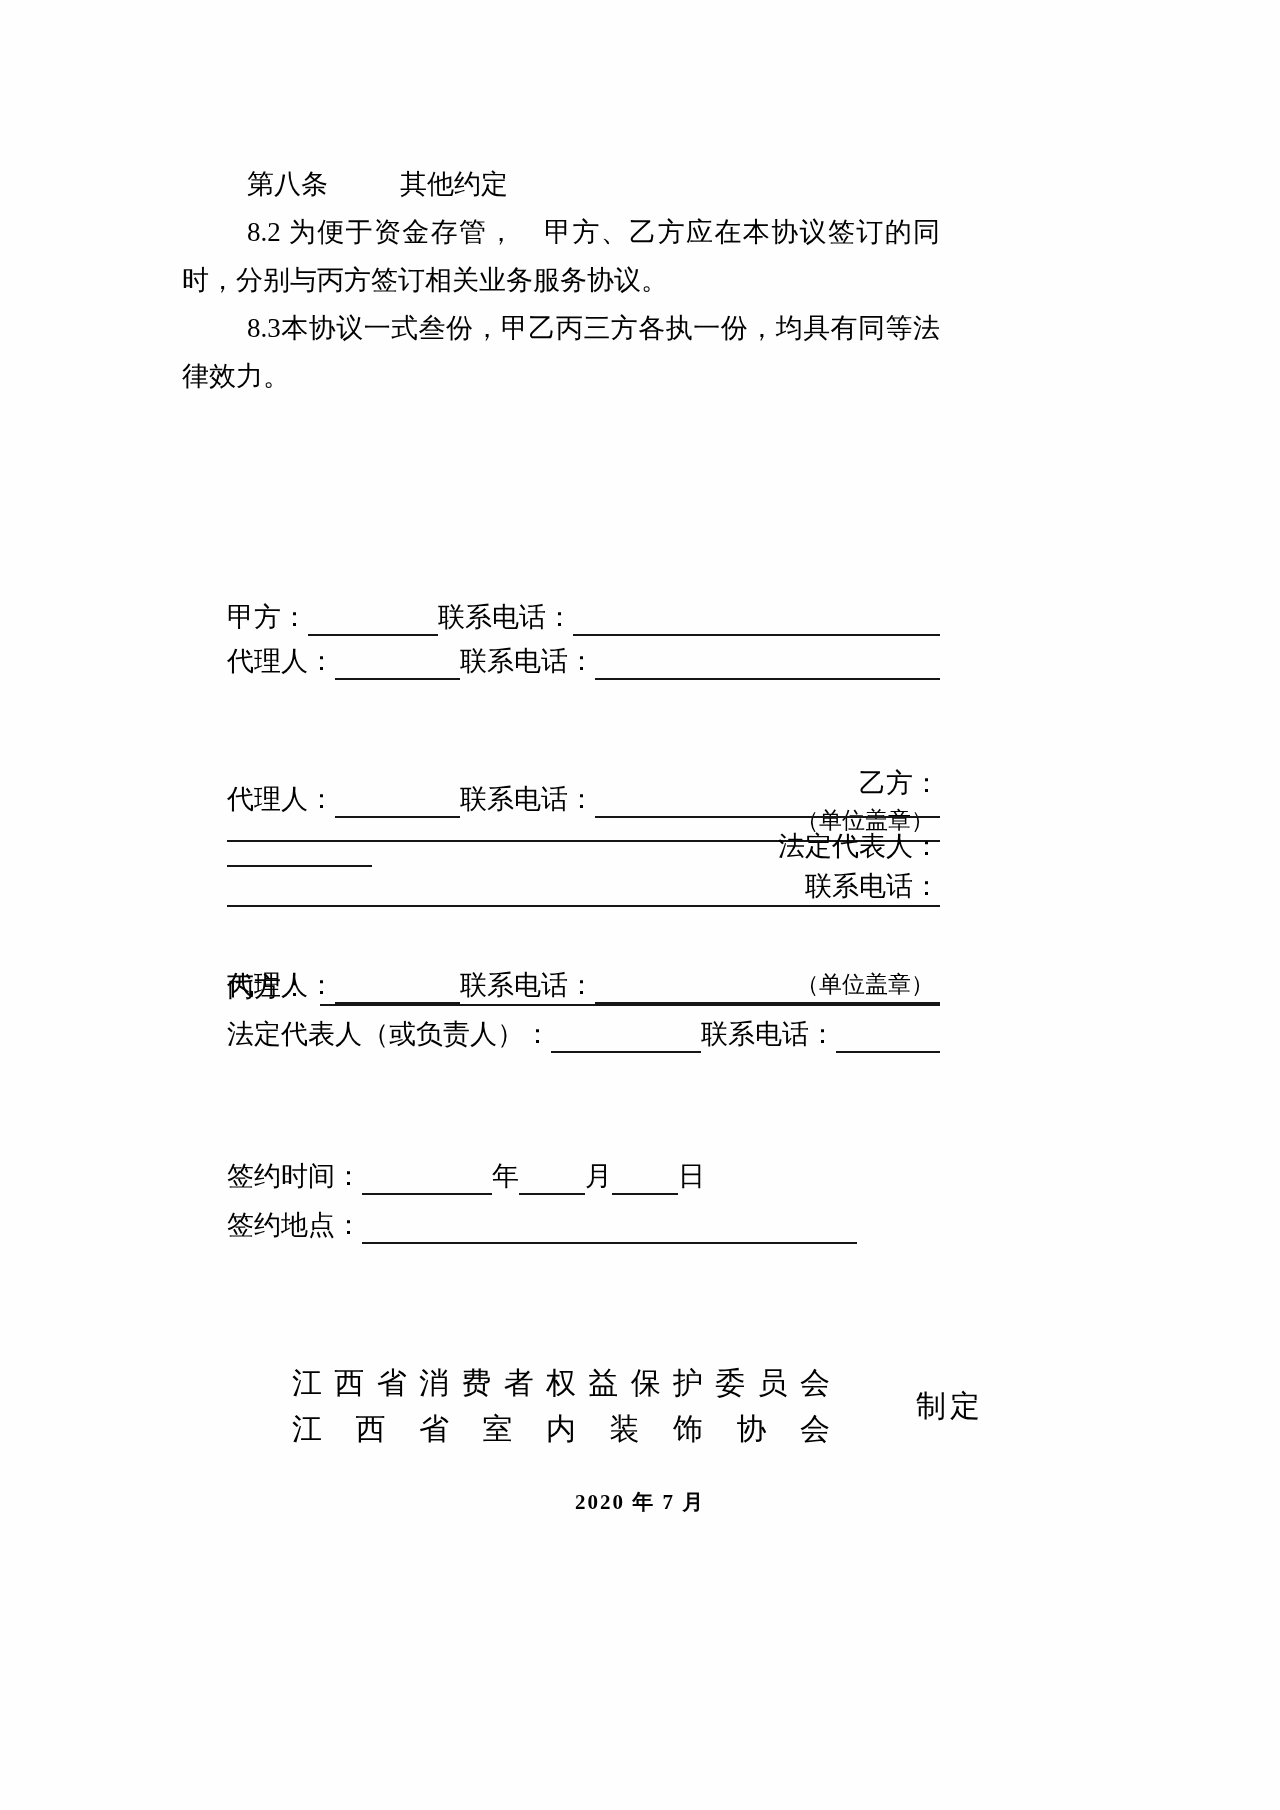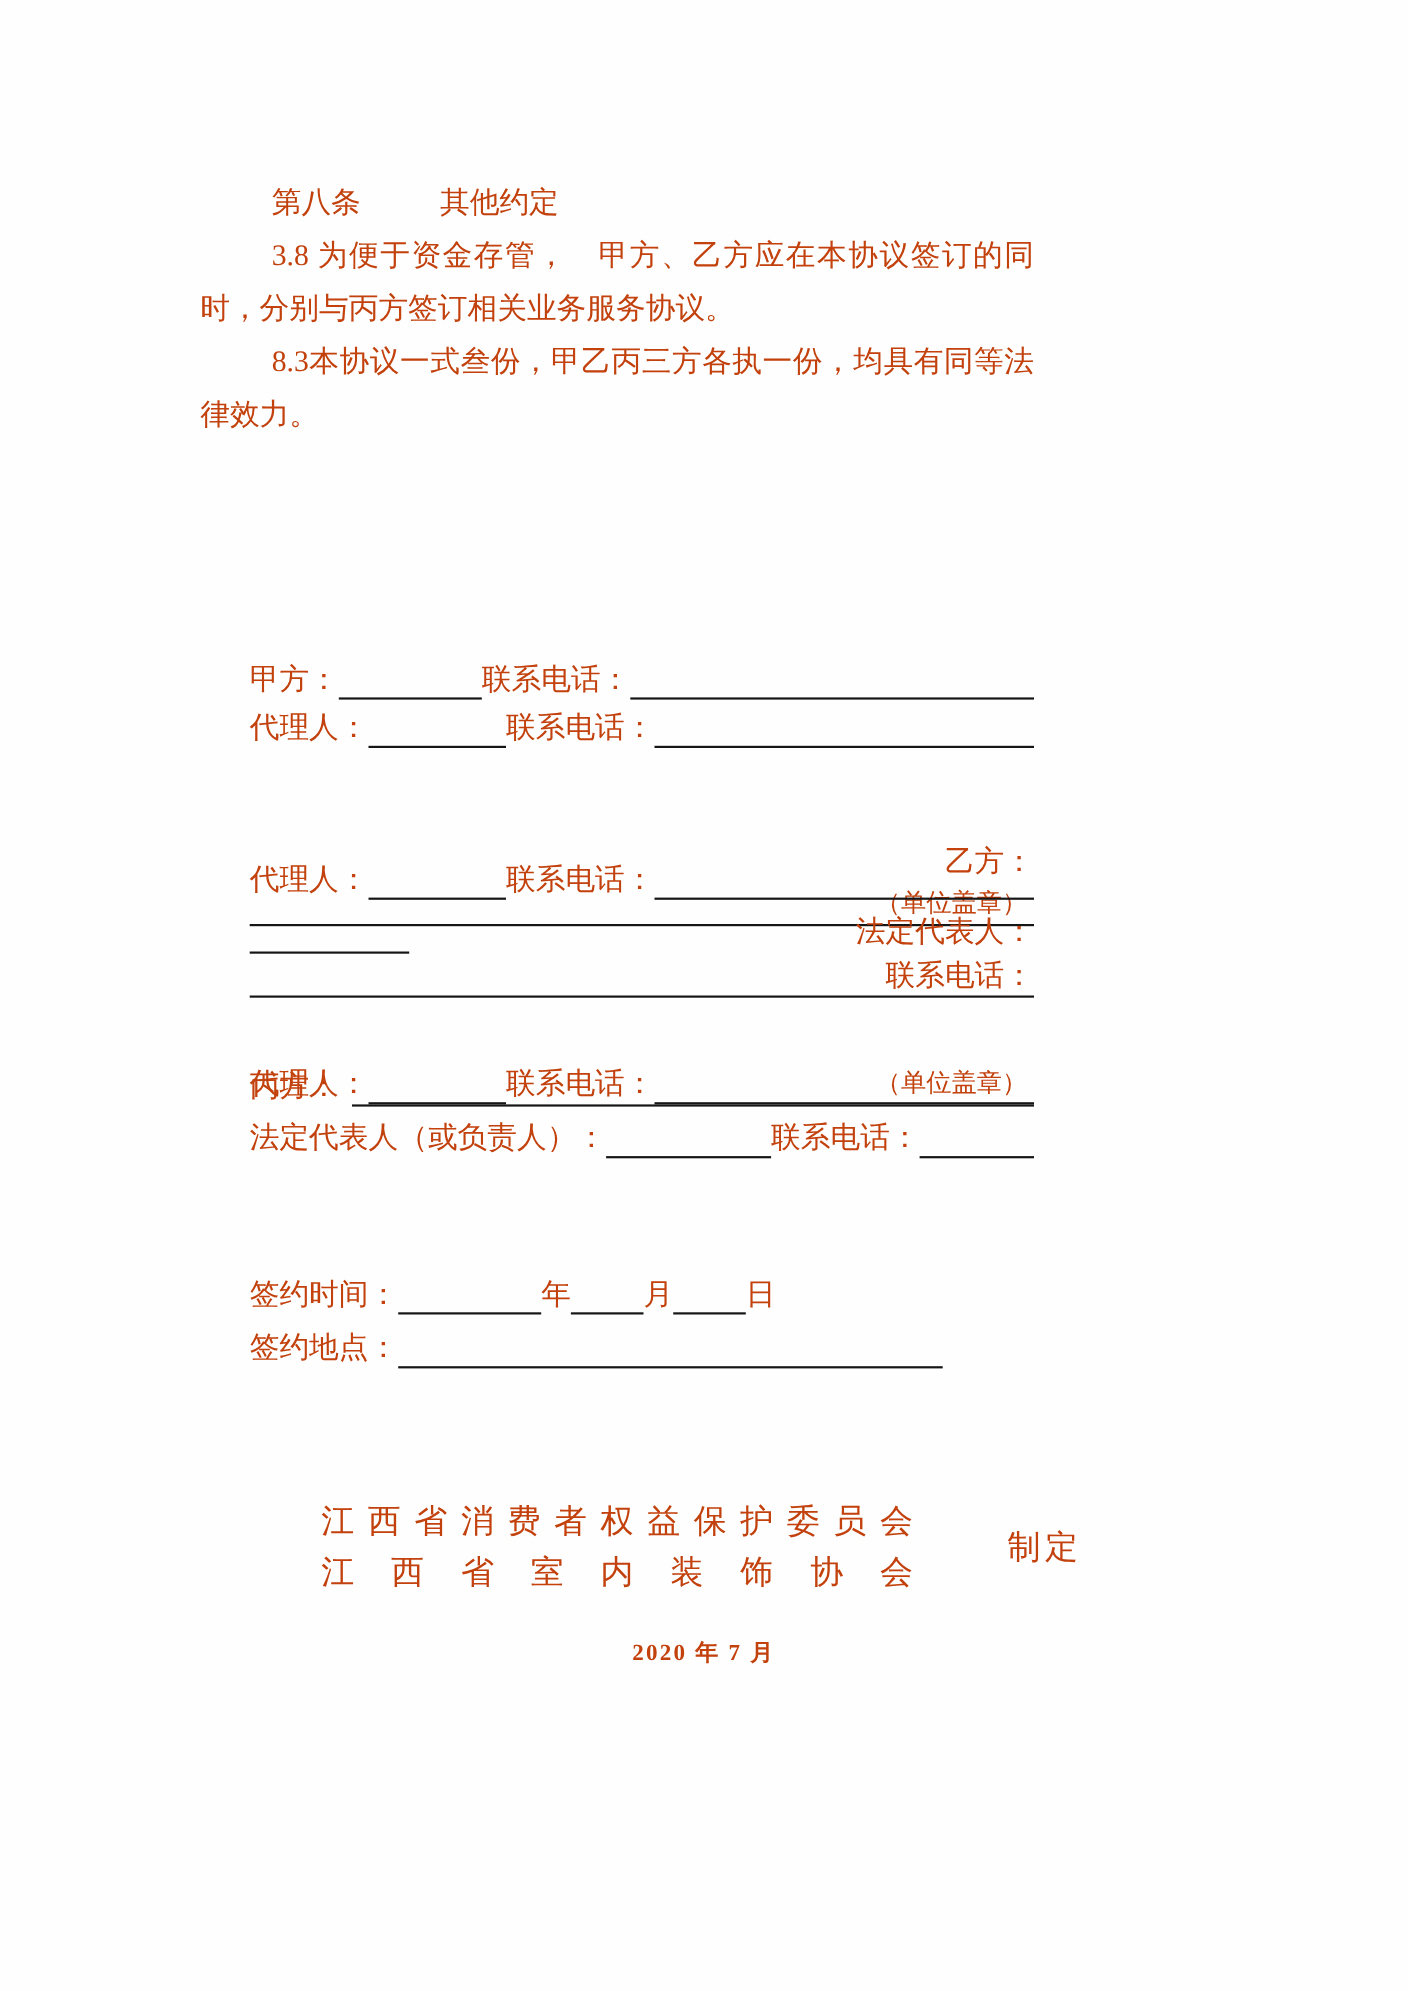--- a/index.html
+++ b/index.html
@@ -1,21 +1,21 @@
 <!DOCTYPE html>
 <html><head>
 <meta charset="utf-8">
 <style>
   html, body { margin: 0; padding: 0; background: #ffffff; }
   .page {
     position: relative;
     width: 1280px;
     height: 1810px;
     background: #fefefe;
-    color: #c2410c;
+    color: #000000;
     font-family: "Liberation Serif", "DejaVu Serif", serif;
     overflow: hidden;
   }
 
   
   .body-text {
     position: absolute;
     left: 182px;
     top: 160px;
     width: 758px;
@@ -100,21 +100,21 @@
     letter-spacing: 2px;
   }
 </style>
 </head>
 <body>
 
 <div class="page">
 
   <div class="body-text">
     <p class="article-head"><span>第八条</span><span class="article-title-gap"></span><span>其他约定</span></p>
-    <p>3.8 为便于资金存管，　甲方、乙方应在本协议签订的同时，分别与丙方签订相关业务服务协议。</p>
+    <p>8.2 为便于资金存管，　甲方、乙方应在本协议签订的同时，分别与丙方签订相关业务服务协议。</p>
     <p>8.3本协议一式叁份，甲乙丙三方各执一份，均具有同等法律效力。</p>
   </div>
 
   <div class="sig-row r1">
     <span class="lbl">甲方：</span>
     <span class="blank w130"></span>
     <span class="lbl">联系电话：</span>
     <span class="blank fill"></span>
   </div>
   <div class="sig-row r2">

